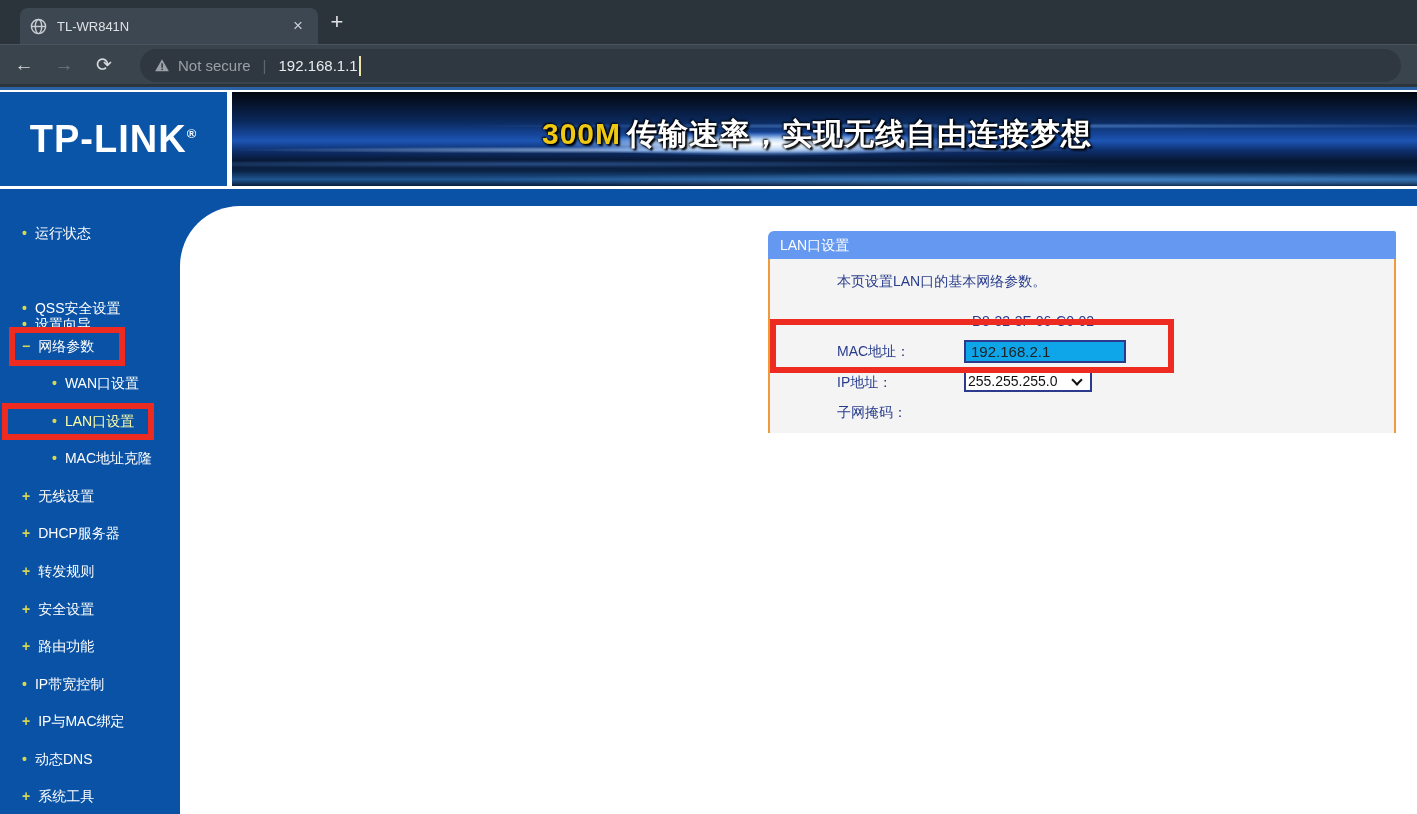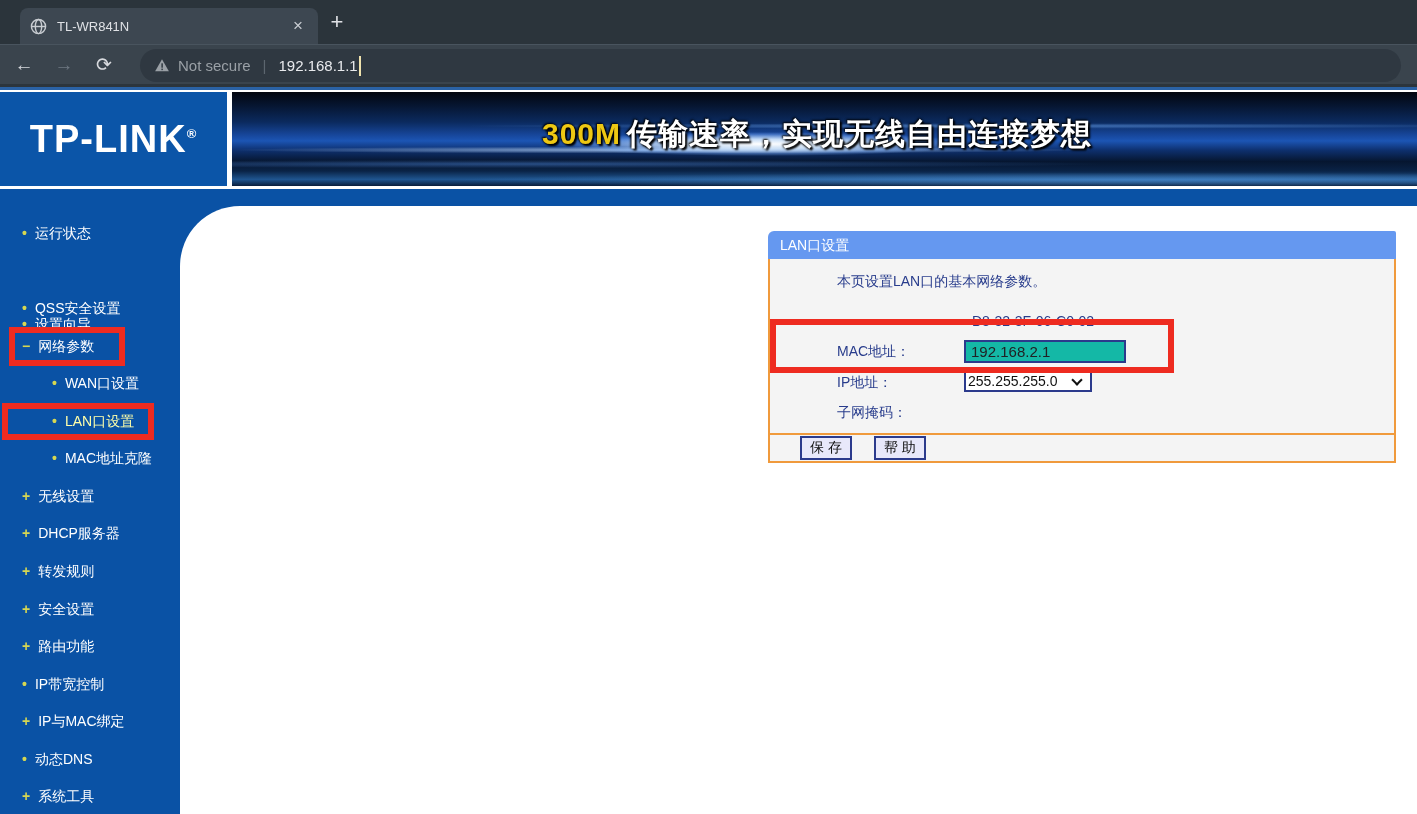--- a/index.html
+++ b/index.html
@@ -68,21 +68,21 @@
   .panel { position:absolute; left:768px; top:231px; width:628px; }
   .panel-header { height:28px; background:#6598f0; color:#ffffff; font-size:14px; line-height:28px;
                   padding-left:12px; border-radius:6px 2px 0 0; }
   .panel-body { position:relative; height:174px; background:#f4f4f4;
                 border-left:2px solid #f09a3c; border-right:2px solid #f09a3c; }
   .panel-footer { position:relative; height:30px; background:#f4f4f4; border:2px solid #f09a3c;
                   border-top:2px solid #f09a3c; display:flex; align-items:center; }
   .desc { position:absolute; left:67px; top:14px; color:#283c8c; font-size:14px; }
   .frow-label { position:absolute; left:67px; color:#283c8c; font-size:14px;margin-top:30px; }
   .frow-value { position:absolute; left:202px; color:#283c8c; font-size:14px;text-align:center; }
-  .ip-input { position:absolute; left:194px; top:81px; width:162px; height:23px; background:#14b8a6;
+  .ip-input { position:absolute; left:194px; top:81px; width:162px; height:23px; background:#0ea5e9;
               border:2px solid #2b3a8c; font-size:15px; color:#202124; padding:0 5px;
               font-family:"Liberation Sans", sans-serif; }
   .mask-select { position:absolute; left:194px; top:111px; width:128px; height:22px; background:#fff;
                  border:2px solid #2b3a8c; font-size:14px; color:#111; padding:0 2px;
                  -webkit-appearance:none; appearance:none; border-radius:0;
                  font-family:"Liberation Sans", sans-serif; }
   .mask-chev { position:absolute; left:303px; top:117px; width:8px; height:8px; pointer-events:none;
                border-right:2px solid #111; border-bottom:2px solid #111; transform:rotate(45deg); }
   .btn { background:#e8e8fa; border:2px solid #2b3a8c; color:#101010; font-size:14px;
          height:24px; padding:0 8px; margin-left:0; cursor:pointer;
@@ -174,23 +174,19 @@
       <div class="frow-label" style="top:54px;">MAC地址：</div>
       <div class="frow-value" style="top:54px;">D8-32-3F-06-C0-02</div>
       <div class="frow-label" style="top:85px;">IP地址：</div>
       <input class="ip-input" type="text" value="192.168.2.1" style="">
       <div class="frow-label" style="top:115px;">子网掩码：</div>
       <select class="mask-select">
         <option>255.255.255.0</option>
       </select>
       <span class="mask-chev"></span>
     </div>
-    <div class="panel-footer">
-      <button class="btn btn-save">保 存</button>
-      <button class="btn btn-help">帮 助</button>
-    </div>
   </div>
 
   <div class="anno anno-1"></div>
   <div class="anno anno-2"></div>
   <div class="anno anno-3"></div>
 
 </div>
 
 </body></html>

